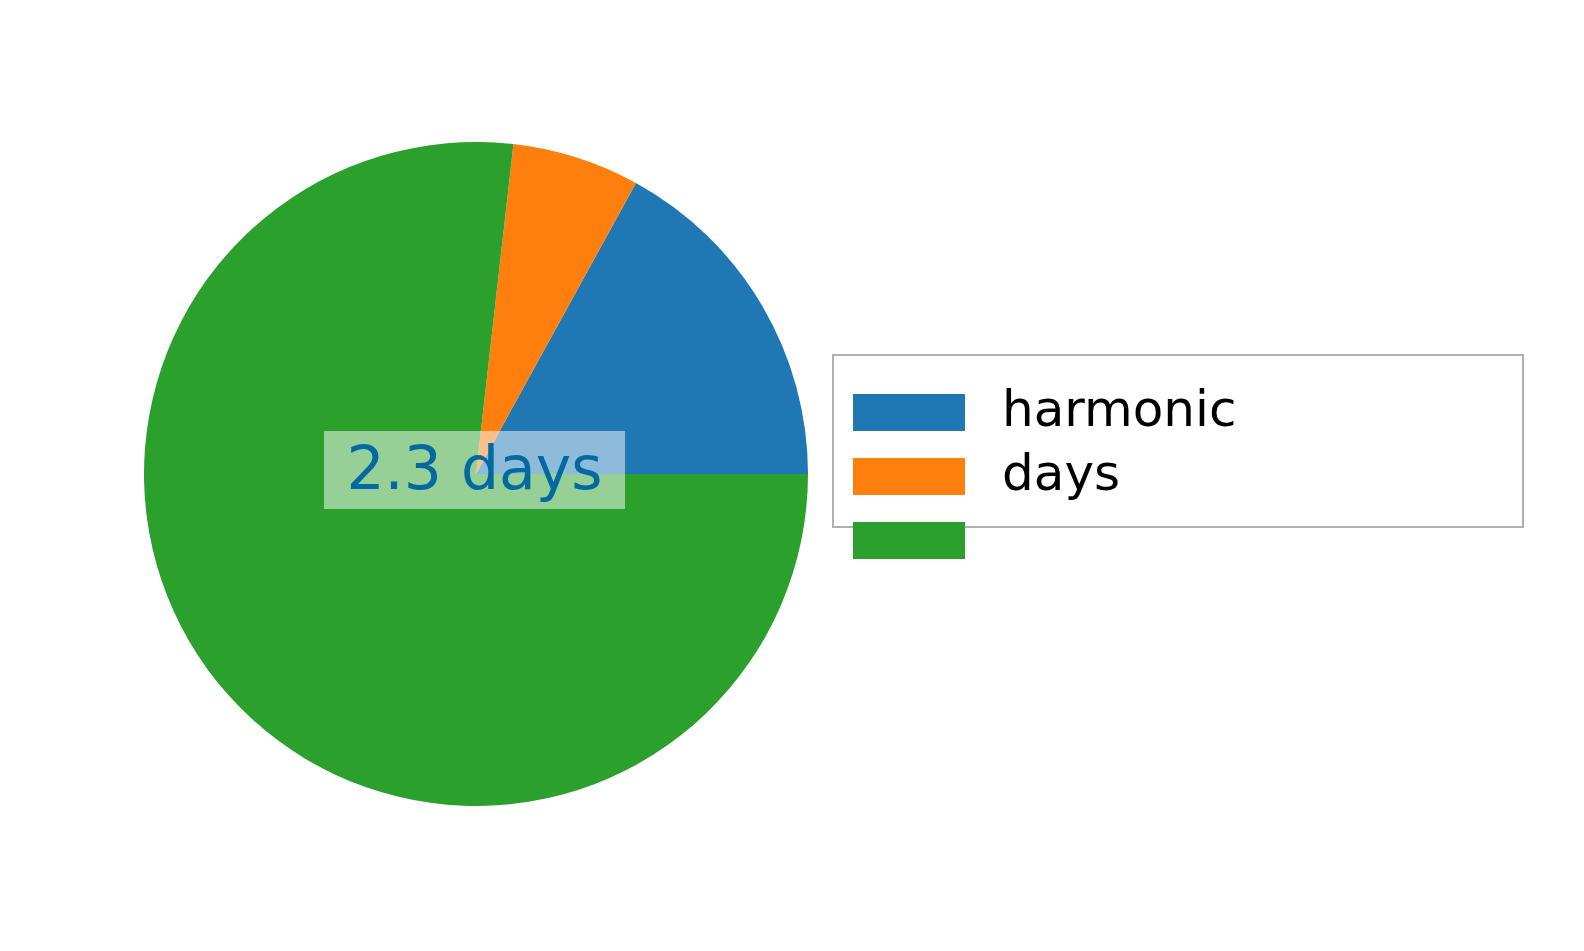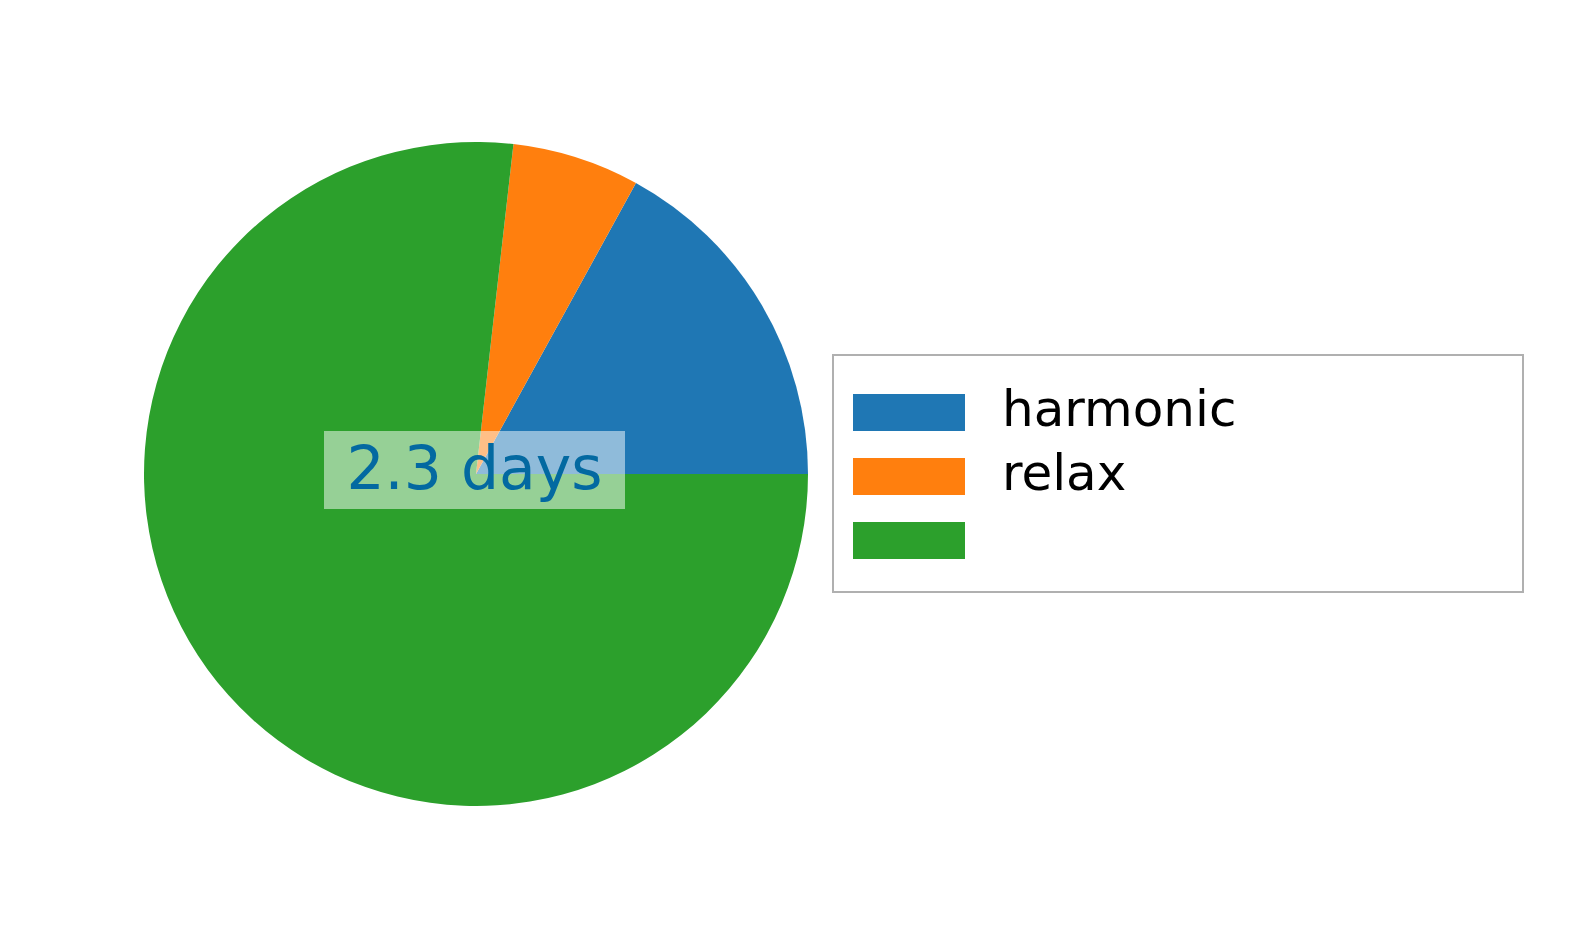--- a/index.html
+++ b/index.html
@@ -55,21 +55,21 @@
     letter-spacing: 0px;
     padding-bottom: 4px;
   }
 
   
   #legend {
     position: absolute;
     left: 832px;
     top: 354px;
     width: 692px;
-    height: 239px;
+    height: 174px;
     border: 2px solid #b0b0b0;
     background: #ffffff;
     box-sizing: border-box;
     padding: 24px 0 24px 0;
   }
   .legend-row {
     display: flex;
     align-items: center;
     height: 64px;
   }
@@ -109,21 +109,21 @@
 
   <div id="legend">
 
     <div class="legend-row">
       <span class="legend-swatch" style="background: rgb(31, 119, 180);"></span>
       <span class="legend-label">harmonic</span>
     </div>
 
     <div class="legend-row">
       <span class="legend-swatch" style="background: rgb(255, 127, 14);"></span>
-      <span class="legend-label">relax</span>
+      <span class="legend-label">days</span>
     </div>
 
     <div class="legend-row">
       <span class="legend-swatch" style="background: rgb(44, 160, 44);"></span>
     </div>
 
   </div>
 
 </div>
 

